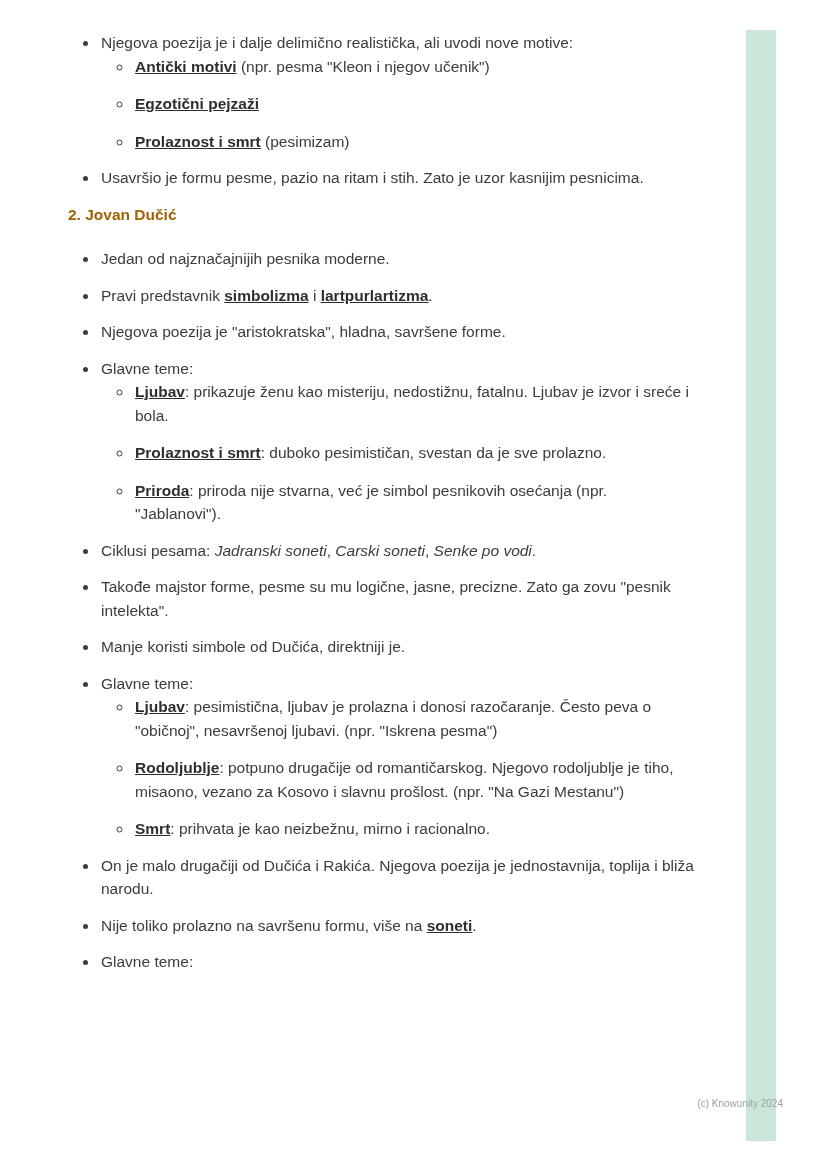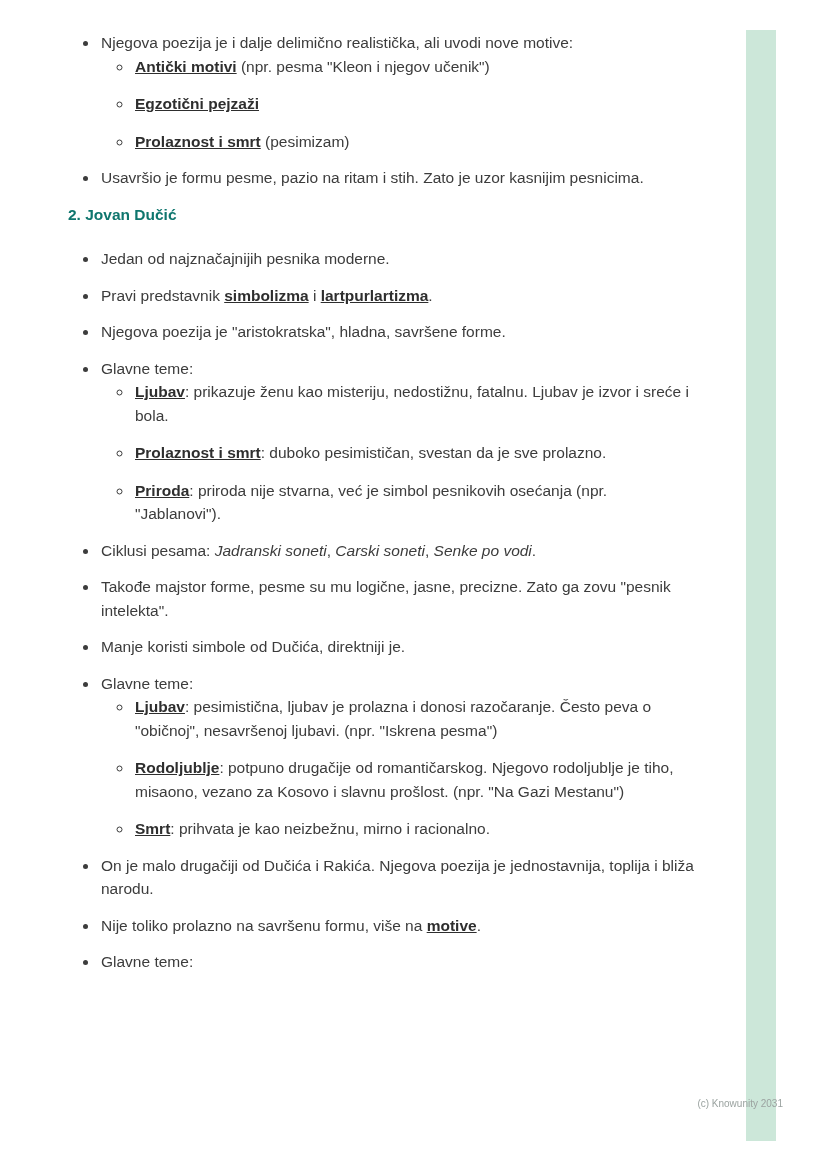--- a/index.html
+++ b/index.html
@@ -51,21 +51,21 @@
   .content ul.sub li {
     margin-bottom: 14px;
   }
   .content ul.sub li:last-child {
     margin-bottom: 0;
   }
   .content h3 {
     font-size: 15.5px;
     line-height: 23.5px;
     font-weight: 700;
-    color: #0f766e;
+    color: #a16207;
     margin: 0 0 21px 0;
   }
   .b { font-weight: 700; color: #2e2e2e; text-decoration: underline; }
   .i { font-style: italic; }
   .footer {
     position: absolute;
     top: 1097px;
     right: 45px;
     font-size: 10px;
     line-height: 14px;
@@ -103,18 +103,18 @@
         <li><span>Takođe majstor forme, pesme su mu logične, jasne, precizne. Zato ga zovu "pesnik intelekta".</span></li>
         <li><span>Manje koristi simbole od Dučića, direktniji je.</span></li>
         <li><span>Glavne teme:</span><ul class="sub">
             <li><span class="b">Ljubav</span><span>: pesimistična, ljubav je prolazna i donosi razočaranje. Često peva o "običnoj", nesavršenoj ljubavi. (npr. "Iskrena pesma")</span></li>
             <li><span class="b">Rodoljublje</span><span>: potpuno drugačije od romantičarskog. Njegovo rodoljublje je tiho, misaono, vezano za Kosovo i slavnu prošlost. (npr. "Na Gazi Mestanu")</span></li>
             <li><span class="b">Smrt</span><span>: prihvata je kao neizbežnu, mirno i racionalno.</span></li>
           </ul></li>
       </ul>
       <ul>
         <li><span>On je malo drugačiji od Dučića i Rakića. Njegova poezija je jednostavnija, toplija i bliža narodu.</span></li>
-        <li><span>Nije toliko prolazno na savršenu formu, više na </span><span class="b">motive</span><span>.</span></li>
+        <li><span>Nije toliko prolazno na savršenu formu, više na </span><span class="b">soneti</span><span>.</span></li>
         <li><span>Glavne teme:</span></li>
       </ul>
     </main>
-  <div class="footer">(c) Knowunity 2031</div>
+  <div class="footer">(c) Knowunity 2024</div>
 </div>
 
 </body></html>

